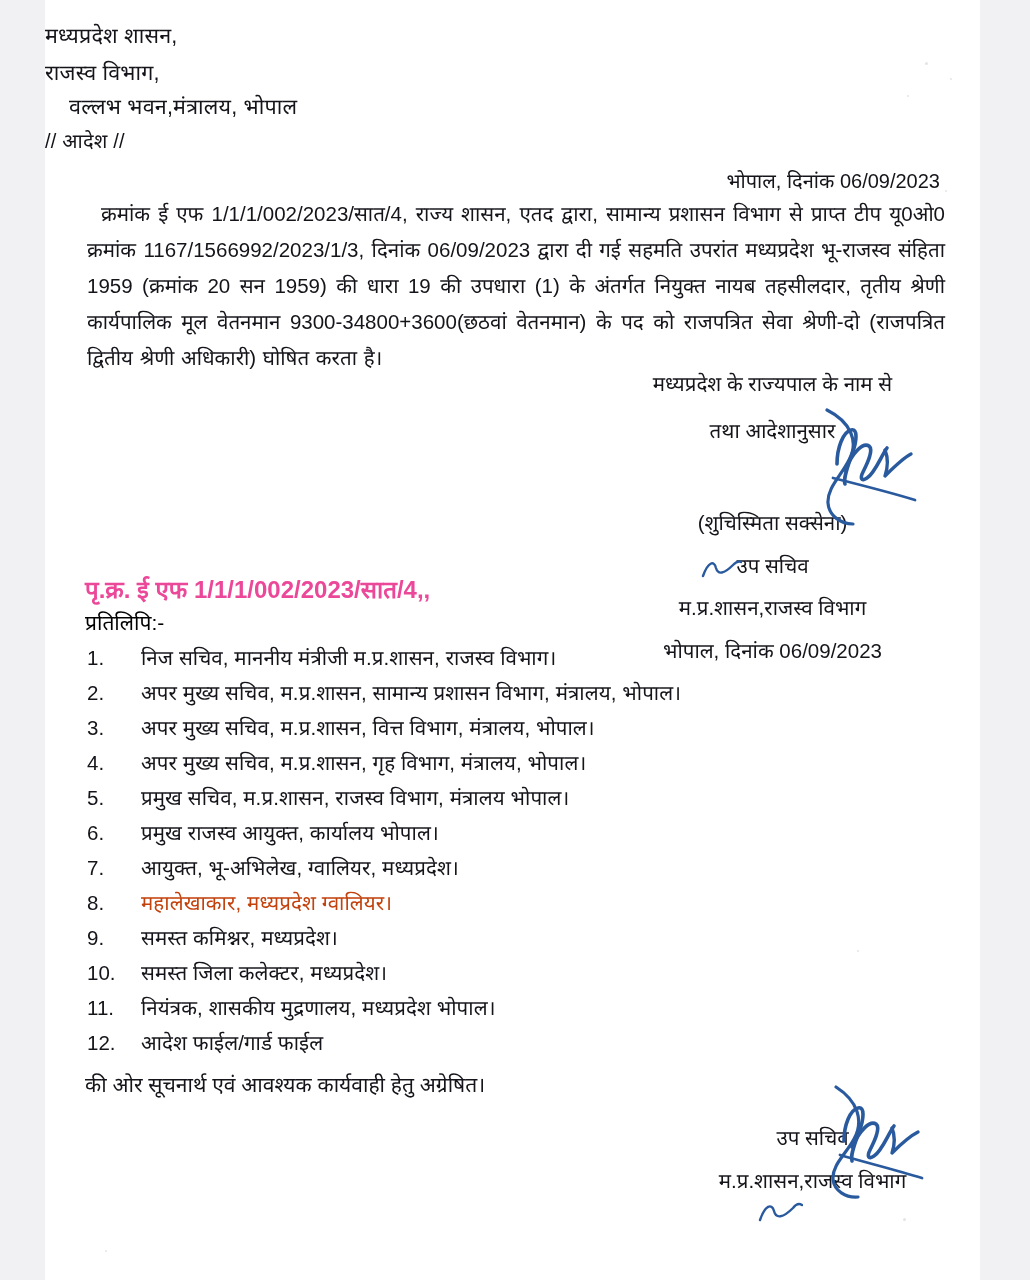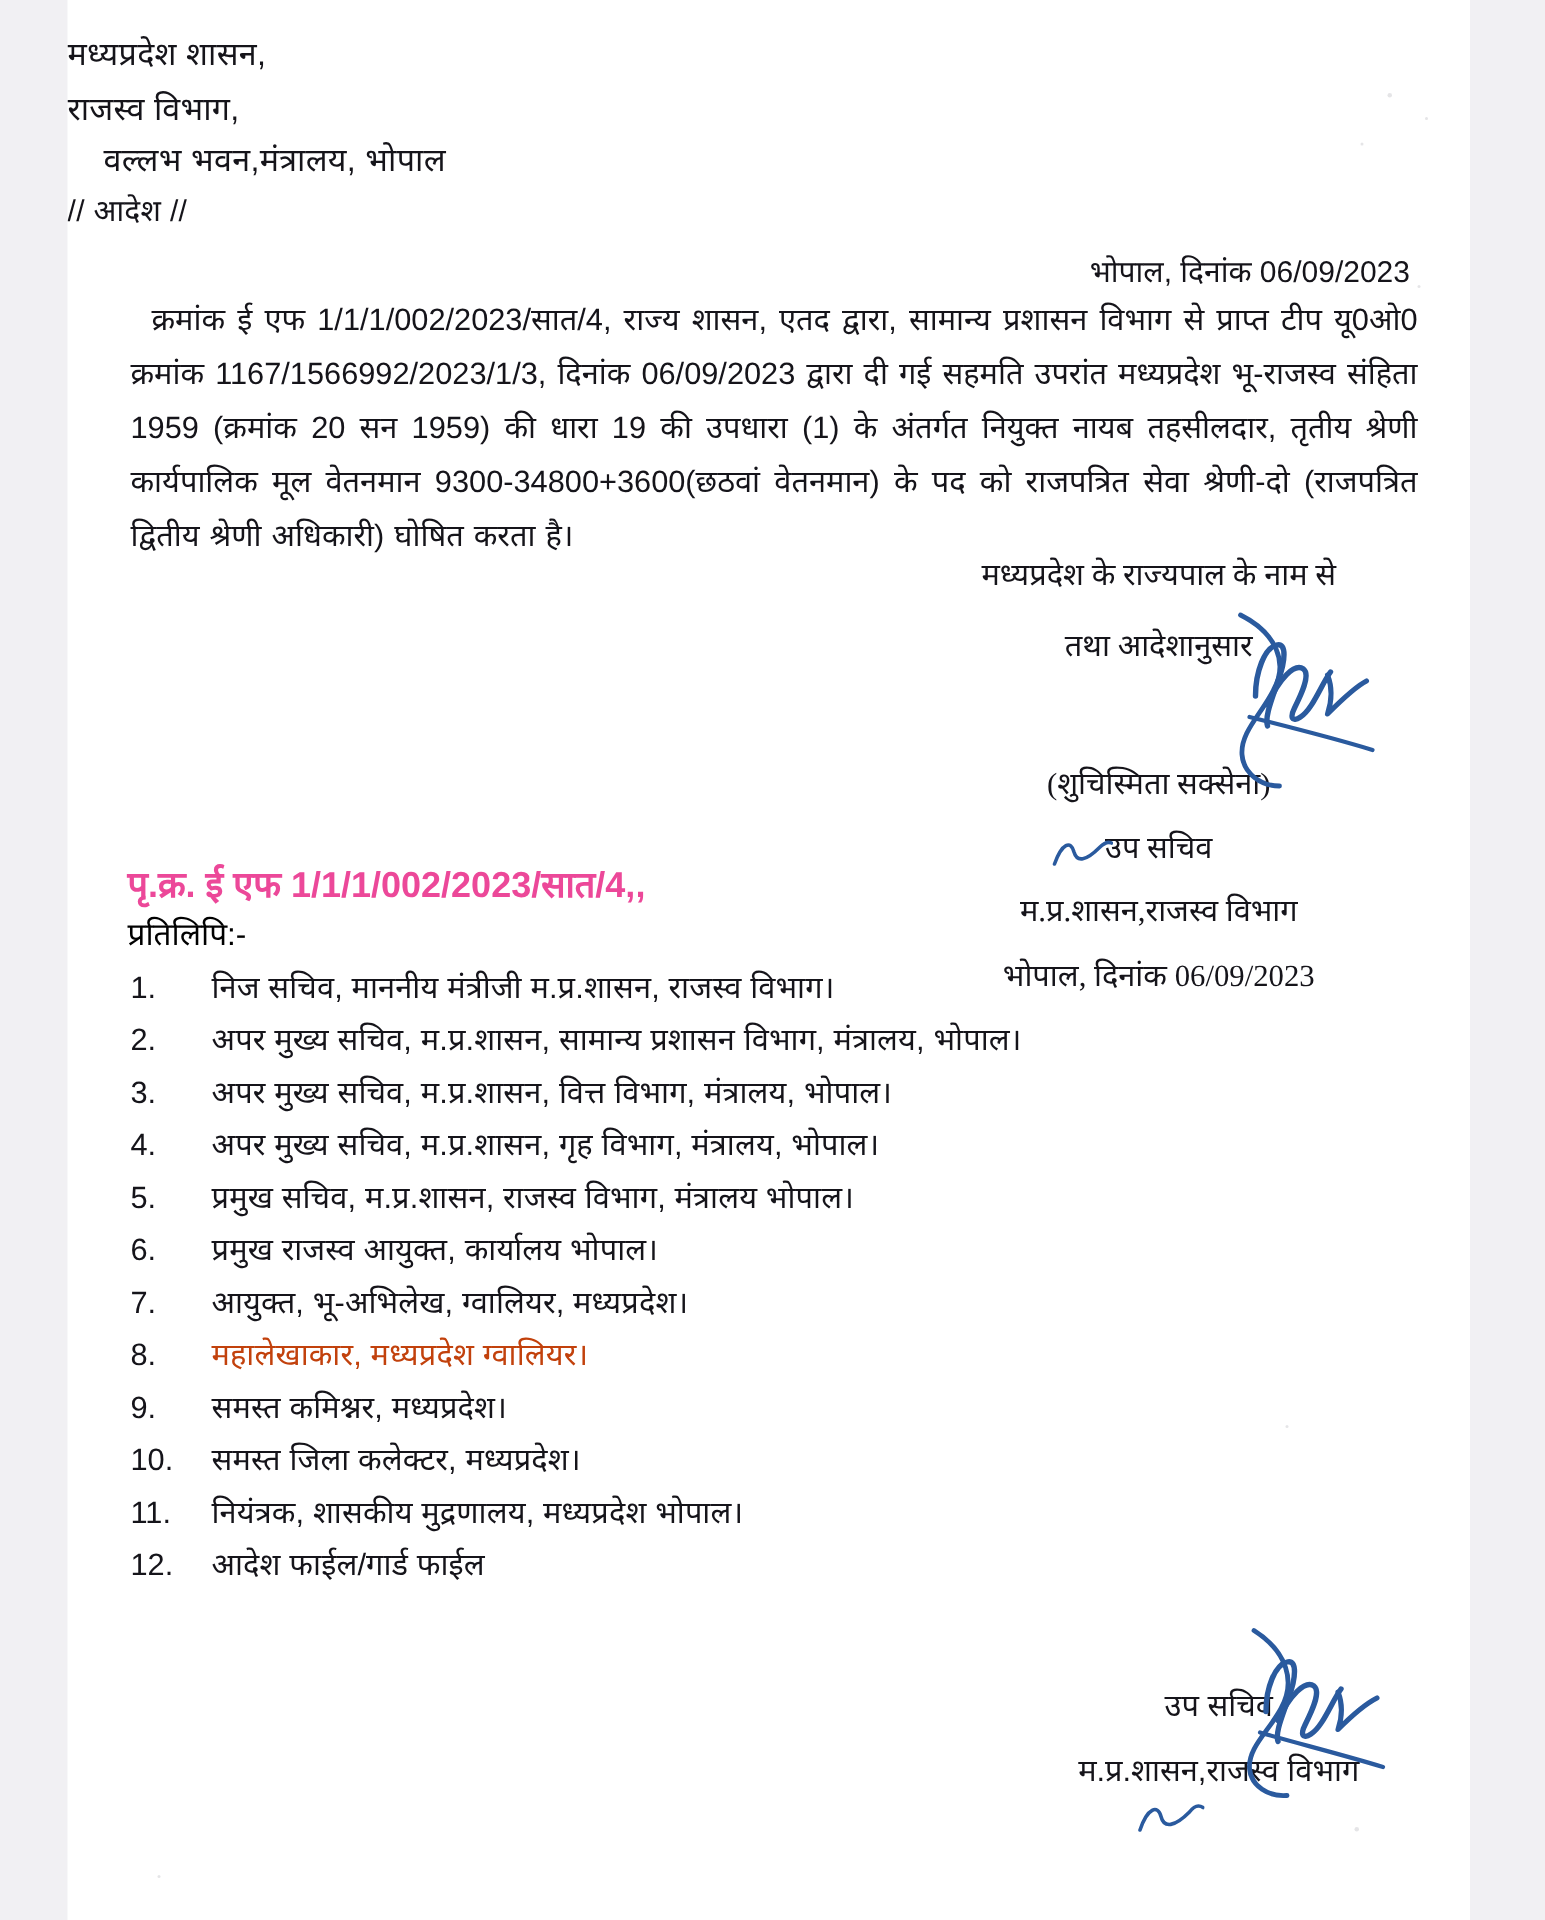--- a/index.html
+++ b/index.html
@@ -84,21 +84,20 @@
   
   #auth-wrap {
     position: absolute;
     left: 520px;
     top: 374px;
     width: 415px;
     text-align: center;
     font-size: 20.5px;
     line-height: 1.0;
     color: #15141a;
-    font-family: Liberation Serif, serif;
   }
   #auth-wrap .al { display:block; }
   #auth1 { margin: 0 0 0 0; }
   #auth2 { margin: 26px 0 0 0; }
   #signame { margin: 72px 0 0 0; }
   #sigrole { margin: 22px 0 0 0; }
   #sigdept { margin: 22px 0 0 0; }
   #sigplace { margin: 22px 0 0 0; }
 
   
@@ -302,20 +301,21 @@
         <li>
           <span class="num">11.</span>
           <span class="txt">नियंत्रक, शासकीय मुद्रणालय, मध्यप्रदेश भोपाल।</span>
         </li>
         <li>
           <span class="num">12.</span>
           <span class="txt">आदेश फाईल/गार्ड फाईल</span>
         </li>
       </ul>
 
+      <div id="closing">की ओर सूचनार्थ एवं आवश्यक कार्यवाही हेतु अग्रेषित।</div>
 
       <div id="bot-wrap">
         <div id="botrole">उप सचिव</div>
         <div id="botdept">म.प्र.शासन,राजस्व विभाग</div>
       </div>
 
       <svg id="sig-ink-2" viewBox="0 0 150 120">
         <g fill="none" stroke="#2a5a9e" stroke-linecap="round" stroke-linejoin="round">
           <path d="M36 2 C58 16, 64 36, 54 54 C46 69, 32 80, 33 94 C34 106, 46 113, 58 112" stroke-width="3.2"></path>
           <path d="M44 56 C44 40, 50 25, 58 23 C65 21, 64 34, 59 47 C55 59, 50 70, 52 76" stroke-width="3.6"></path>

